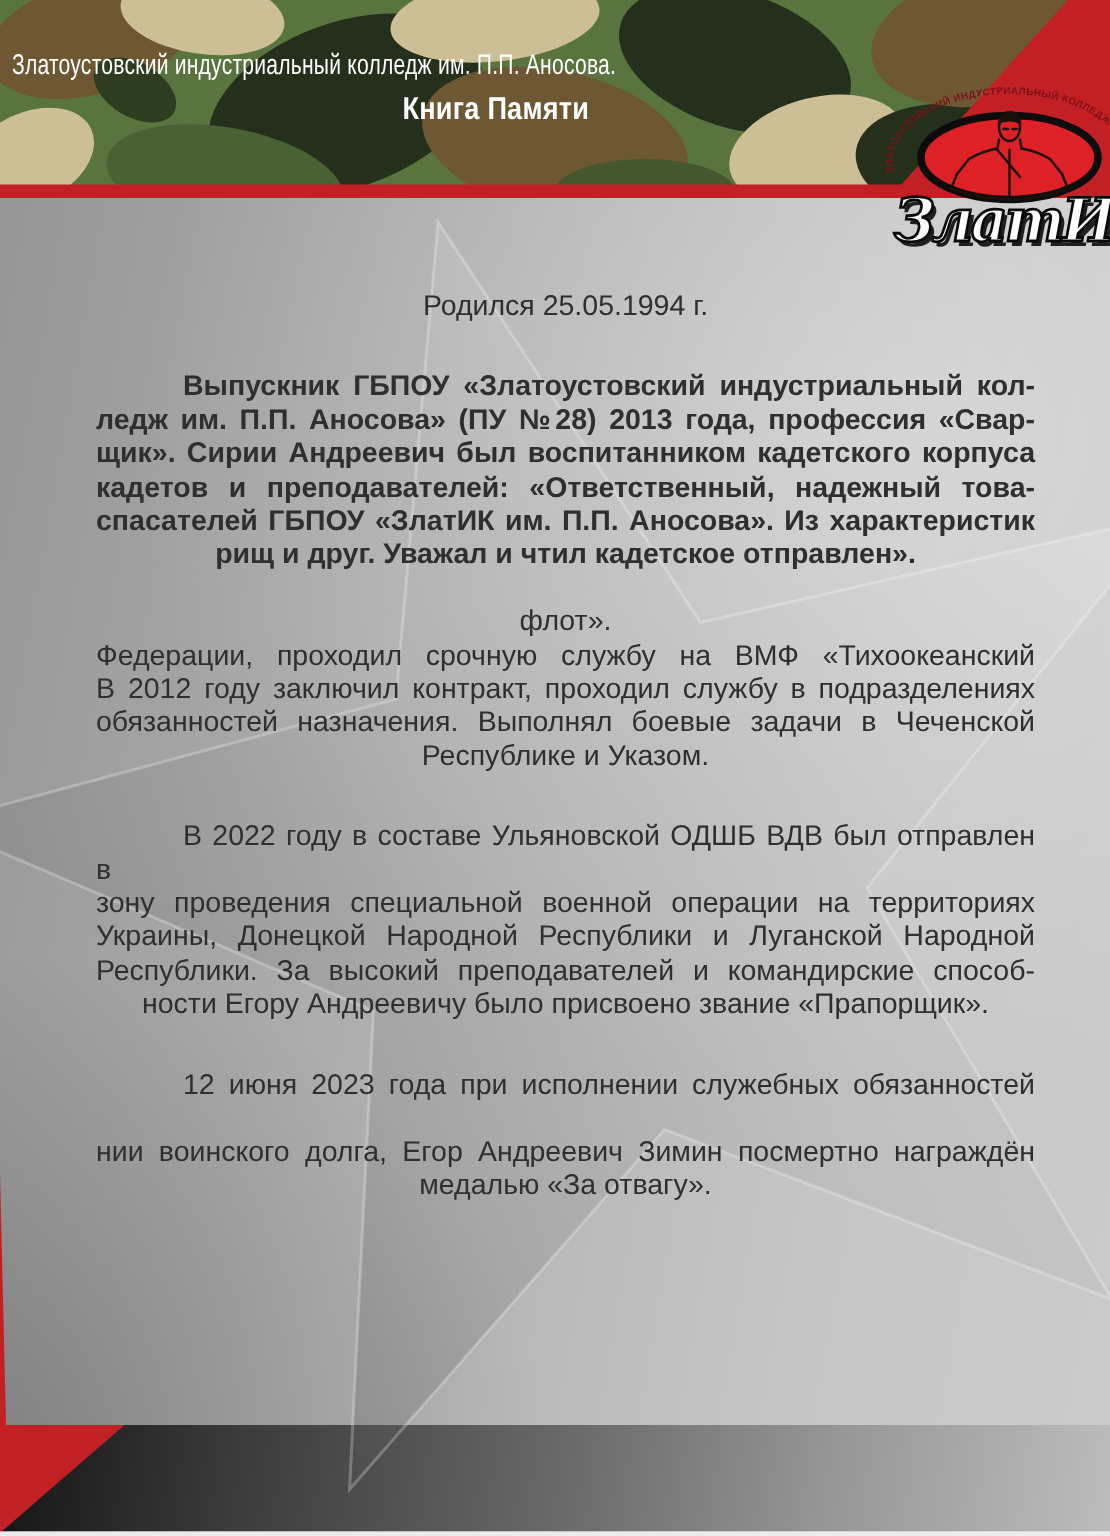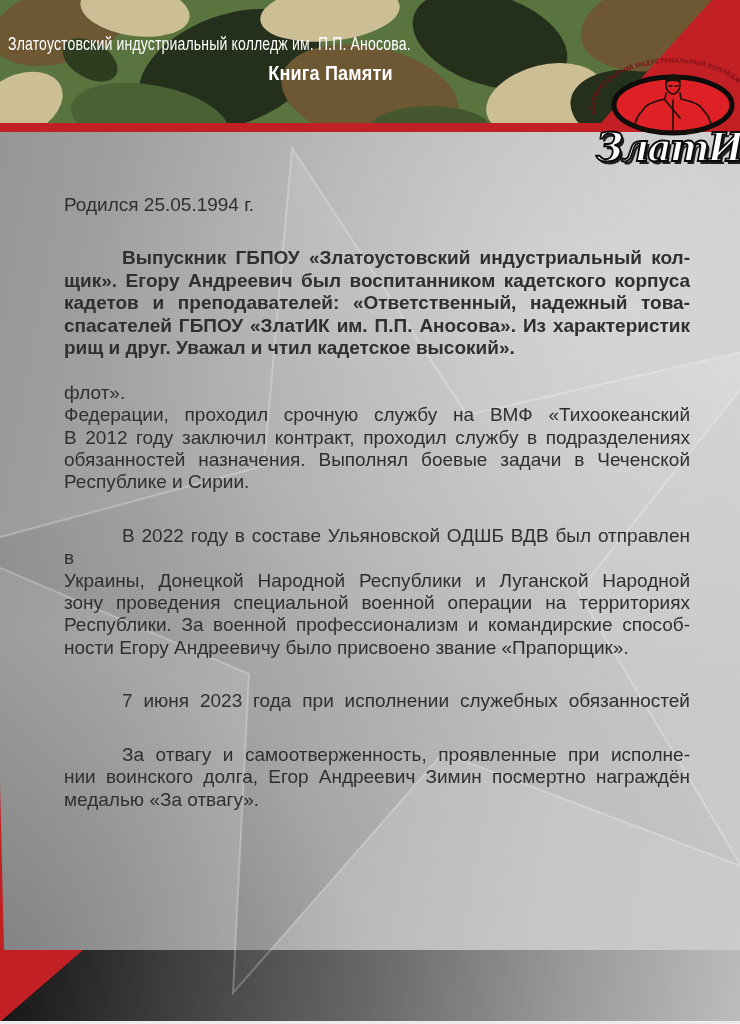--- a/index.html
+++ b/index.html
@@ -29,21 +29,21 @@
     background:linear-gradient(97deg,#151515,#3c3c3c 22%,#686868 50%,#979797 75%,#bcbcbc 100%);}
   .star-svg{left:0;top:132px;width:740px;height:889px;z-index:3;}
   .red-bl{left:0;top:782px;width:90px;height:242px;z-index:4;}
   .bottom-strip{left:0;top:1021px;width:740px;height:3px;background:#ececec;z-index:5;}
 
   
   .text-host{left:64px;top:194px;width:626px;z-index:10;
     color:var(--body-text,#2f2f2f);font-size:19px;line-height:22.4px;}
   .para{margin:0 0 22.4px 0;}
   .para.bold{font-weight:bold;}
-  .tline{text-align:left;}
+  .tline{text-align:center;}
   .tline.just{text-align:justify;text-align-last:justify;}
   .tline.indent{text-indent:58px;margin-top:31px;}
 
   
   .logo-svg{left:568px;top:38px;width:172px;height:104px;z-index:30;overflow:visible;}
   .logo-oval{fill:var(--logo-red,#dd2127);stroke:#0c0c0c;stroke-width:5;}
   .logo-arc-text{fill:#7a1216;font-weight:bold;font-size:6.6px;letter-spacing:.25px;
                  font-family:"Liberation Sans","DejaVu Sans",sans-serif;}
   .soldier{stroke:#1a1208;stroke-width:1.6;fill:none;stroke-linecap:round;}
   .brand{left:596px;top:124px;z-index:31;font-family:"DejaVu Serif","Liberation Serif",serif;
@@ -101,44 +101,44 @@
 </svg>
 
 <div class="abs bottom-strip"></div>
 
 <div class="abs text-host">
     <div class="para">
       <div class="tline">Родился 25.05.1994 г.</div>
     </div>
     <div class="para bold">
       <div class="tline just indent">Выпускник ГБПОУ «Златоустовский индустриальный кол-</div>
-      <div class="tline just">щик». Егору Андреевич был воспитанником кадетского корпуса</div>
+      <div class="tline just">ледж им. П.П. Аносова» (ПУ №28) 2013 года, профессия «Свар-</div>
+      <div class="tline just">щик». Сирии Андреевич был воспитанником кадетского корпуса</div>
       <div class="tline just">кадетов и преподавателей: «Ответственный, надежный това-</div>
       <div class="tline just">спасателей ГБПОУ «ЗлатИК им. П.П. Аносова». Из характеристик</div>
-      <div class="tline">рищ и друг. Уважал и чтил кадетское высокий».</div>
+      <div class="tline">рищ и друг. Уважал и чтил кадетское отправлен».</div>
     </div>
     <div class="para">
       <div class="tline">флот».</div>
       <div class="tline just">Федерации, проходил срочную службу на ВМФ «Тихоокеанский</div>
       <div class="tline just">В 2012 году заключил контракт, проходил службу в подразделениях</div>
       <div class="tline just">обязанностей назначения. Выполнял боевые задачи в Чеченской</div>
-      <div class="tline">Республике и Сирии.</div>
+      <div class="tline">Республике и Указом.</div>
     </div>
     <div class="para">
       <div class="tline just indent">В 2022 году в составе Ульяновской ОДШБ ВДВ был отправлен в</div>
+      <div class="tline just">зону проведения специальной военной операции на территориях</div>
       <div class="tline just">Украины, Донецкой Народной Республики и Луганской Народной</div>
-      <div class="tline just">зону проведения специальной военной операции на территориях</div>
-      <div class="tline just">Республики. За военной профессионализм и командирские способ-</div>
+      <div class="tline just">Республики. За высокий преподавателей и командирские способ-</div>
       <div class="tline">ности Егору Андреевичу было присвоено звание «Прапорщик».</div>
     </div>
     <div class="para">
-      <div class="tline just indent">7 июня 2023 года при исполнении служебных обязанностей</div>
+      <div class="tline just indent">12 июня 2023 года при исполнении служебных обязанностей</div>
     </div>
     <div class="para">
-      <div class="tline just indent">За отвагу и самоотверженность, проявленные при исполне-</div>
       <div class="tline just">нии воинского долга, Егор Андреевич Зимин посмертно награждён</div>
       <div class="tline">медалью «За отвагу».</div>
     </div>
   </div>
 
 <svg class="abs logo-svg" viewBox="0 0 172 104">
   <defs>
     <path id="lg-arc" d="M 28,78 A 78,46 0 1 1 182,78" fill="none"></path>
   </defs>
   <ellipse class="logo-oval" cx="105" cy="67" rx="59" ry="28"></ellipse>

